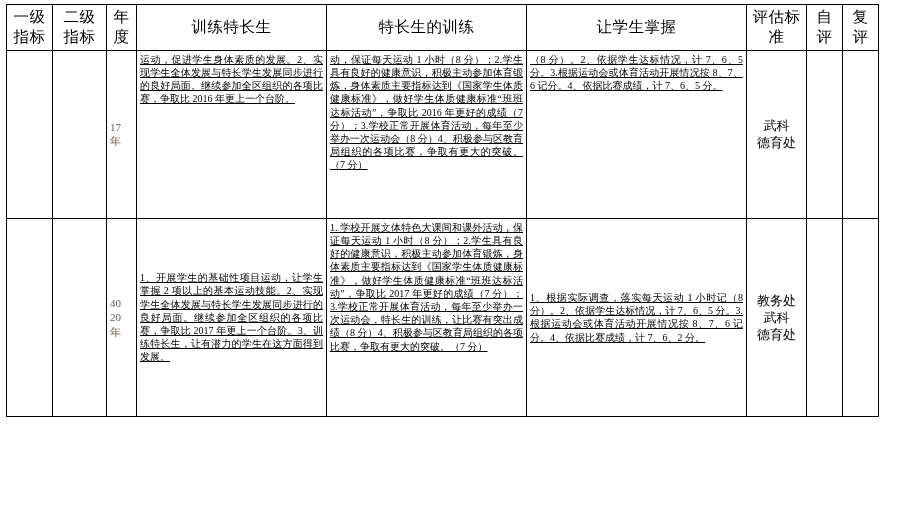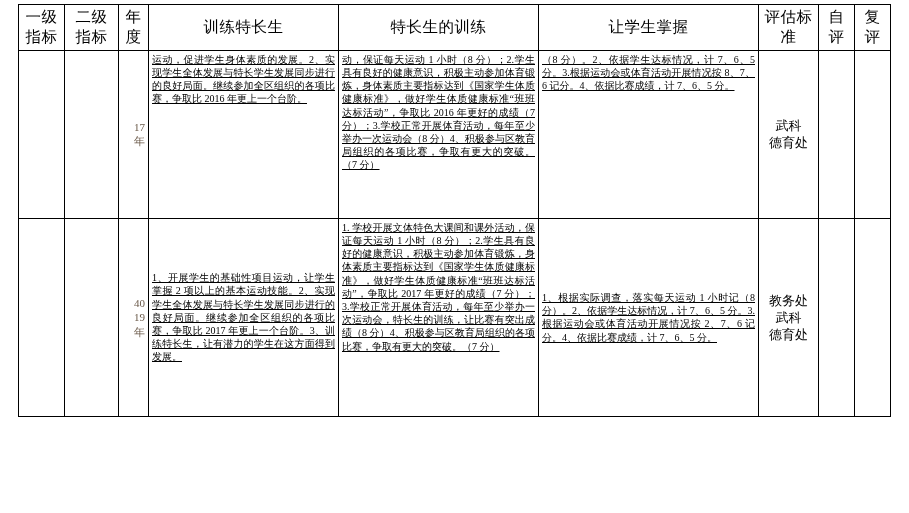--- a/index.html
+++ b/index.html
@@ -12,21 +12,21 @@
     height: 513px;
     overflow: hidden;
     font-family: "Liberation Serif", "DejaVu Serif", serif;
     color: #000000;
   }
   .sheet {
     width: 909px;
     height: 401px;
     position: relative;
     box-sizing: border-box;
-    padding: 4px 0 0 18px;
+    padding: 4px 0 0 6px;
   }
   table.eval-table {
     border-collapse: collapse;
     table-layout: fixed;
     width: 872px;
     border: 1px solid #000;
   }
   table.eval-table td,
   table.eval-table th {
     border: 1px solid #000;
@@ -60,21 +60,21 @@
   thead td.vert-split span { display: block; }
 
   td.cell-l2 {
     text-align: center;
     font-size: 13px;
     line-height: 1.5;
     letter-spacing: 1px;
     padding: 4px 5px;
   }
   td.cell-year {
-    text-align: right;
+    text-align: left;
     font-size: 11px;
     line-height: 1.45;
     color: #6b5a4a;
     padding: 2px 1px;
   }
   td.cell-year span { display: block; }
   td.cell-body {
     text-align: justify;
     text-justify: inter-ideograph;
     font-size: 10px;
@@ -159,26 +159,26 @@
         </td>
         <td class="cell-blank"></td>
         <td class="cell-blank"></td>
       </tr>
 
       <tr class="row-2018">
         <td class="cell-blank"></td>
         <td class="cell-l2"></td>
         <td class="cell-year">
           <span>40</span>
-          <span>19</span>
+          <span>20</span>
           <span>年</span>
         </td>
         <td class="cell-body">1、开展学生的基础性项目运动，让学生掌握 2 项以上的基本运动技能。2、实现学生全体发展与特长学生发展同步进行的良好局面。继续参加全区组织的各项比赛，争取比 2017 年更上一个台阶。3、训练特长生，让有潜力的学生在这方面得到发展。</td>
         <td class="cell-body top">1. 学校开展文体特色大课间和课外活动，保证每天运动 1 小时（8 分）；2.学生具有良好的健康意识，积极主动参加体育锻炼，身体素质主要指标达到《国家学生体质健康标准》，做好学生体质健康标准“班班达标活动”，争取比 2017 年更好的成绩（7 分）；3.学校正常开展体育活动，每年至少举办一次运动会，特长生的训练，让比赛有突出成绩（8 分）4、积极参与区教育局组织的各项比赛，争取有更大的突破。（7 分）</td>
-        <td class="cell-body">1、根据实际调查，落实每天运动 1 小时记（8 分）。2、依据学生达标情况，计 7、6、5 分。3.根据运动会或体育活动开展情况按 2、7、6 记分。4、依据比赛成绩，计 7、6、5 分。</td>
+        <td class="cell-body">1、根据实际调查，落实每天运动 1 小时记（8 分）。2、依据学生达标情况，计 7、6、5 分。3.根据运动会或体育活动开展情况按 8、7、6 记分。4、依据比赛成绩，计 7、6、2 分。</td>
         <td class="cell-dept">
           <span>教务处</span>
           <span>武科</span>
           <span>德育处</span>
         </td>
         <td class="cell-blank"></td>
         <td class="cell-blank"></td>
       </tr>
 
     </tbody>

